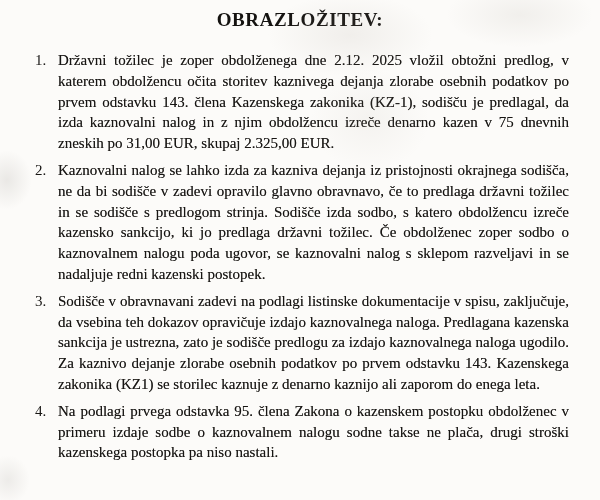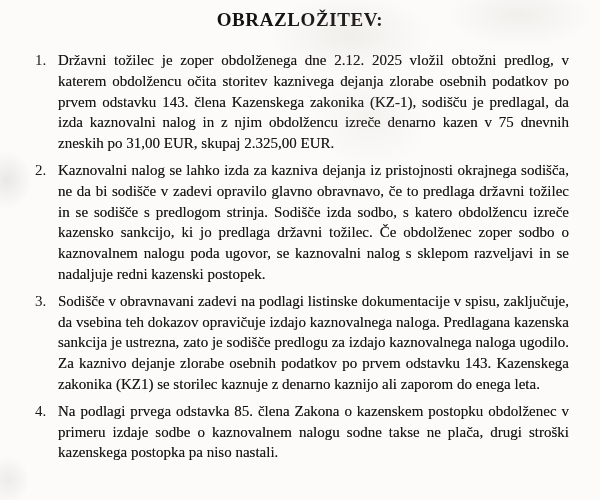--- a/index.html
+++ b/index.html
@@ -91,17 +91,17 @@
       <div class="para-text">Kaznovalni nalog se lahko izda za kazniva dejanja iz pristojnosti okrajnega sodišča, ne da bi sodišče v zadevi opravilo glavno obravnavo, če to predlaga državni tožilec in se sodišče s predlogom strinja. Sodišče izda sodbo, s katero obdolžencu izreče kazensko sankcijo, ki jo predlaga državni tožilec. Če obdolženec zoper sodbo o kaznovalnem nalogu poda ugovor, se kaznovalni nalog s sklepom razveljavi in se nadaljuje redni kazenski postopek.</div>
     </div>
 
     <div class="para">
       <div class="para-num">3.</div>
       <div class="para-text">Sodišče v obravnavani zadevi na podlagi listinske dokumentacije v spisu, zaključuje, da vsebina teh dokazov opravičuje izdajo kaznovalnega naloga. Predlagana kazenska sankcija je ustrezna, zato je sodišče predlogu za izdajo kaznovalnega naloga ugodilo. Za kaznivo dejanje zlorabe osebnih podatkov po prvem odstavku 143. Kazenskega zakonika (KZ1) se storilec kaznuje z denarno kaznijo ali zaporom do enega leta.</div>
     </div>
 
     <div class="para">
       <div class="para-num">4.</div>
-      <div class="para-text">Na podlagi prvega odstavka 85. člena Zakona o kazenskem postopku obdolženec v primeru izdaje sodbe o kaznovalnem nalogu sodne takse ne plača, drugi stroški kazenskega postopka pa niso nastali.</div>
+      <div class="para-text">Na podlagi prvega odstavka 95. člena Zakona o kazenskem postopku obdolženec v primeru izdaje sodbe o kaznovalnem nalogu sodne takse ne plača, drugi stroški kazenskega postopka pa niso nastali.</div>
     </div>
 
   </div>
 </div>
 
 </body></html>

